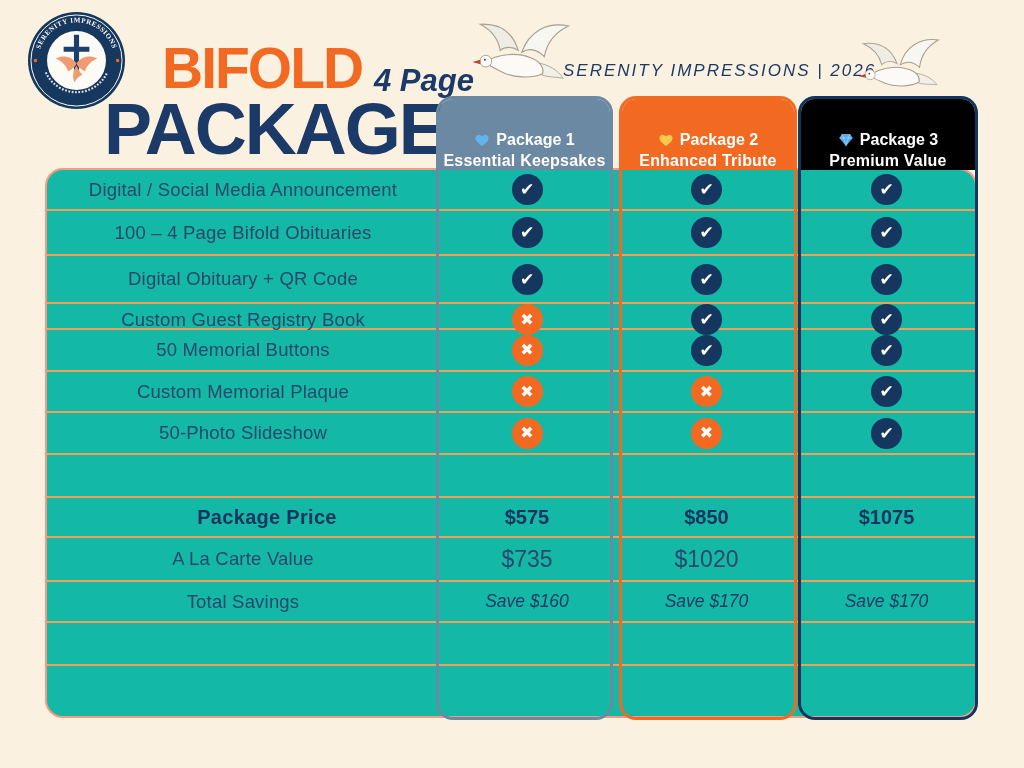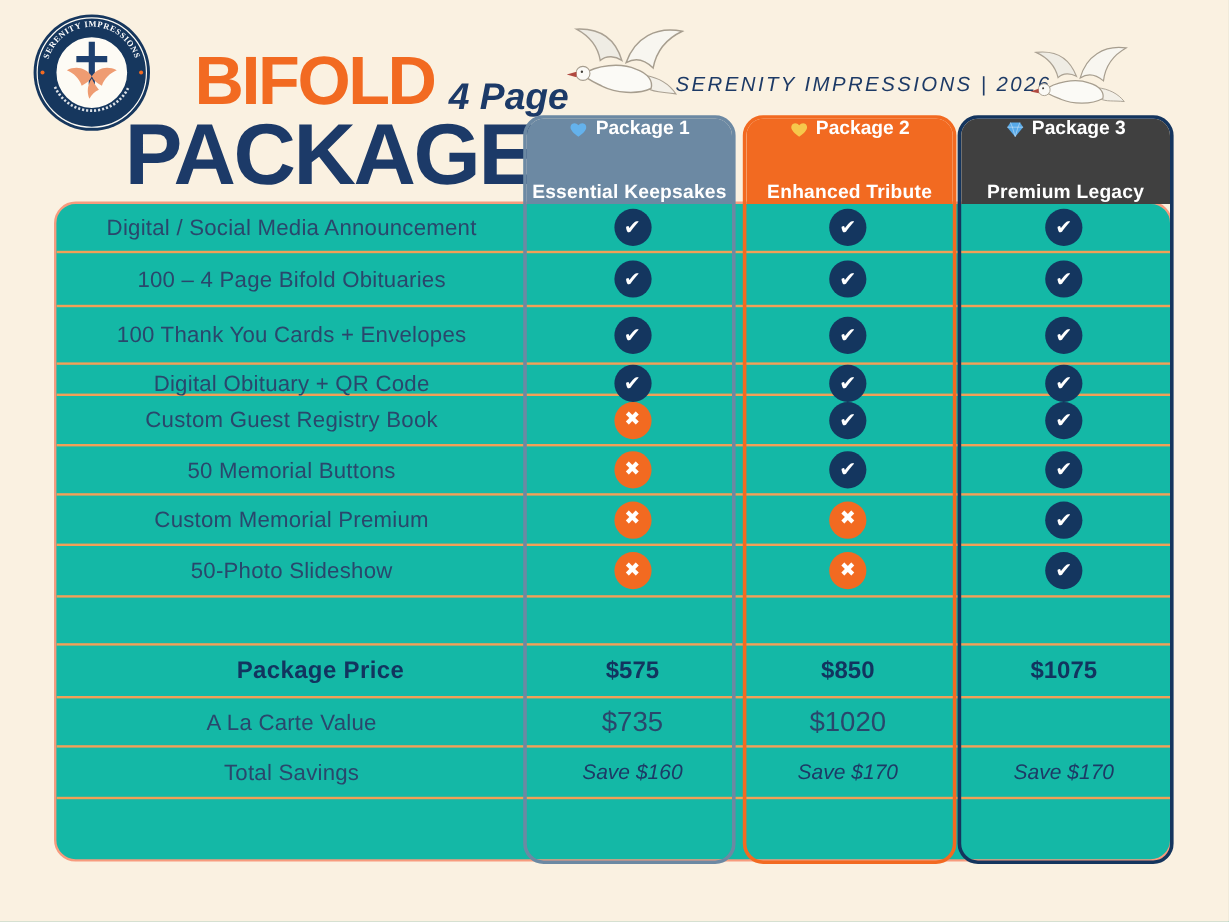--- a/index.html
+++ b/index.html
@@ -69,21 +69,21 @@
   
   .pkg-col{
     position:absolute;top:96px;height:624px;border:3px solid #333;
     border-radius:17px;box-sizing:border-box;overflow:hidden;background:transparent;
   }
   .pkg-col.c1{left:436px;width:177px;}
   .pkg-col.c2{left:619px;width:178px;}
   .pkg-col.c3{left:798px;width:180px;}
   .pkg-head{
     height:71px;display:flex;flex-direction:column;align-items:center;
-    justify-content:space-between;gap:3px;color:#fff;
+    justify-content:flex-end;gap:3px;color:#fff;
   }
   .pkg-line1{display:flex;align-items:center;gap:6px;font-size:16px;font-weight:600;}
   .pkg-line2{font-size:16px;font-weight:600;letter-spacing:0.2px;}
   .pkg-icon{display:flex;width:16px;height:16px;}
   .pkg-icon svg{width:16px;height:16px;}
 </style>
 </head>
 <body>
 
 <div class="page">
@@ -161,32 +161,20 @@
           <span class="mk check"></span>
         </div>
       <div class="cell">
           <span class="mk check"></span>
         </div>
       <div class="cell">
           <span class="mk check"></span>
         </div>
     </div>
 
-    <div class="trow">
-      <div class="cell lbl">100 Thank You Cards + Envelopes</div>
-      <div class="cell">
-          <span class="mk check"></span>
-        </div>
-      <div class="cell">
-          <span class="mk check"></span>
-        </div>
-      <div class="cell">
-          <span class="mk check"></span>
-        </div>
-    </div>
 
     <div class="trow">
       <div class="cell lbl">Digital Obituary + QR Code</div>
       <div class="cell">
           <span class="mk check"></span>
         </div>
       <div class="cell">
           <span class="mk check"></span>
         </div>
       <div class="cell">
@@ -214,21 +202,21 @@
         </div>
       <div class="cell">
           <span class="mk check"></span>
         </div>
       <div class="cell">
           <span class="mk check"></span>
         </div>
     </div>
 
     <div class="trow">
-      <div class="cell lbl">Custom Memorial Premium</div>
+      <div class="cell lbl">Custom Memorial Plaque</div>
       <div class="cell">
           <span class="mk cross"></span>
         </div>
       <div class="cell">
           <span class="mk cross"></span>
         </div>
       <div class="cell">
           <span class="mk check"></span>
         </div>
     </div>
@@ -304,27 +292,27 @@
               <path d="M12 21s-7.5-4.9-9.3-9.4C1 7.5 3.6 4 7 4c2 0 3.7 1.1 5 2.7C13.3 5.1 15 4 17 4c3.4 0 6 3.5 4.3 7.6C19.5 16.1 12 21 12 21z"></path>
             </svg>
         </span>
         <span>Package 2</span>
       </div>
       <div class="pkg-line2">Enhanced Tribute</div>
     </div>
   </div>
 
   <div class="pkg-col c3" style="border-color: rgb(20, 53, 94);">
-    <div class="pkg-head" style="background: #404040;">
+    <div class="pkg-head" style="background: #000000;">
       <div class="pkg-line1">
         <span class="pkg-icon" style="color: rgb(87, 169, 232);">
           <svg viewBox="0 0 24 24">
               <path d="M6 3 L18 3 L22 9 L12 21 L2 9 Z" fill="currentColor"></path>
               <path d="M2 9 H22 M8.5 9 L12 21 L15.5 9 M6 3 L8.5 9 M18 3 L15.5 9" stroke="rgba(255,255,255,.55)" stroke-width="0.9" fill="none"></path>
             </svg>
         </span>
         <span>Package 3</span>
       </div>
-      <div class="pkg-line2">Premium Legacy</div>
+      <div class="pkg-line2">Premium Value</div>
     </div>
   </div>
 
 </div>
 
 </body></html>

